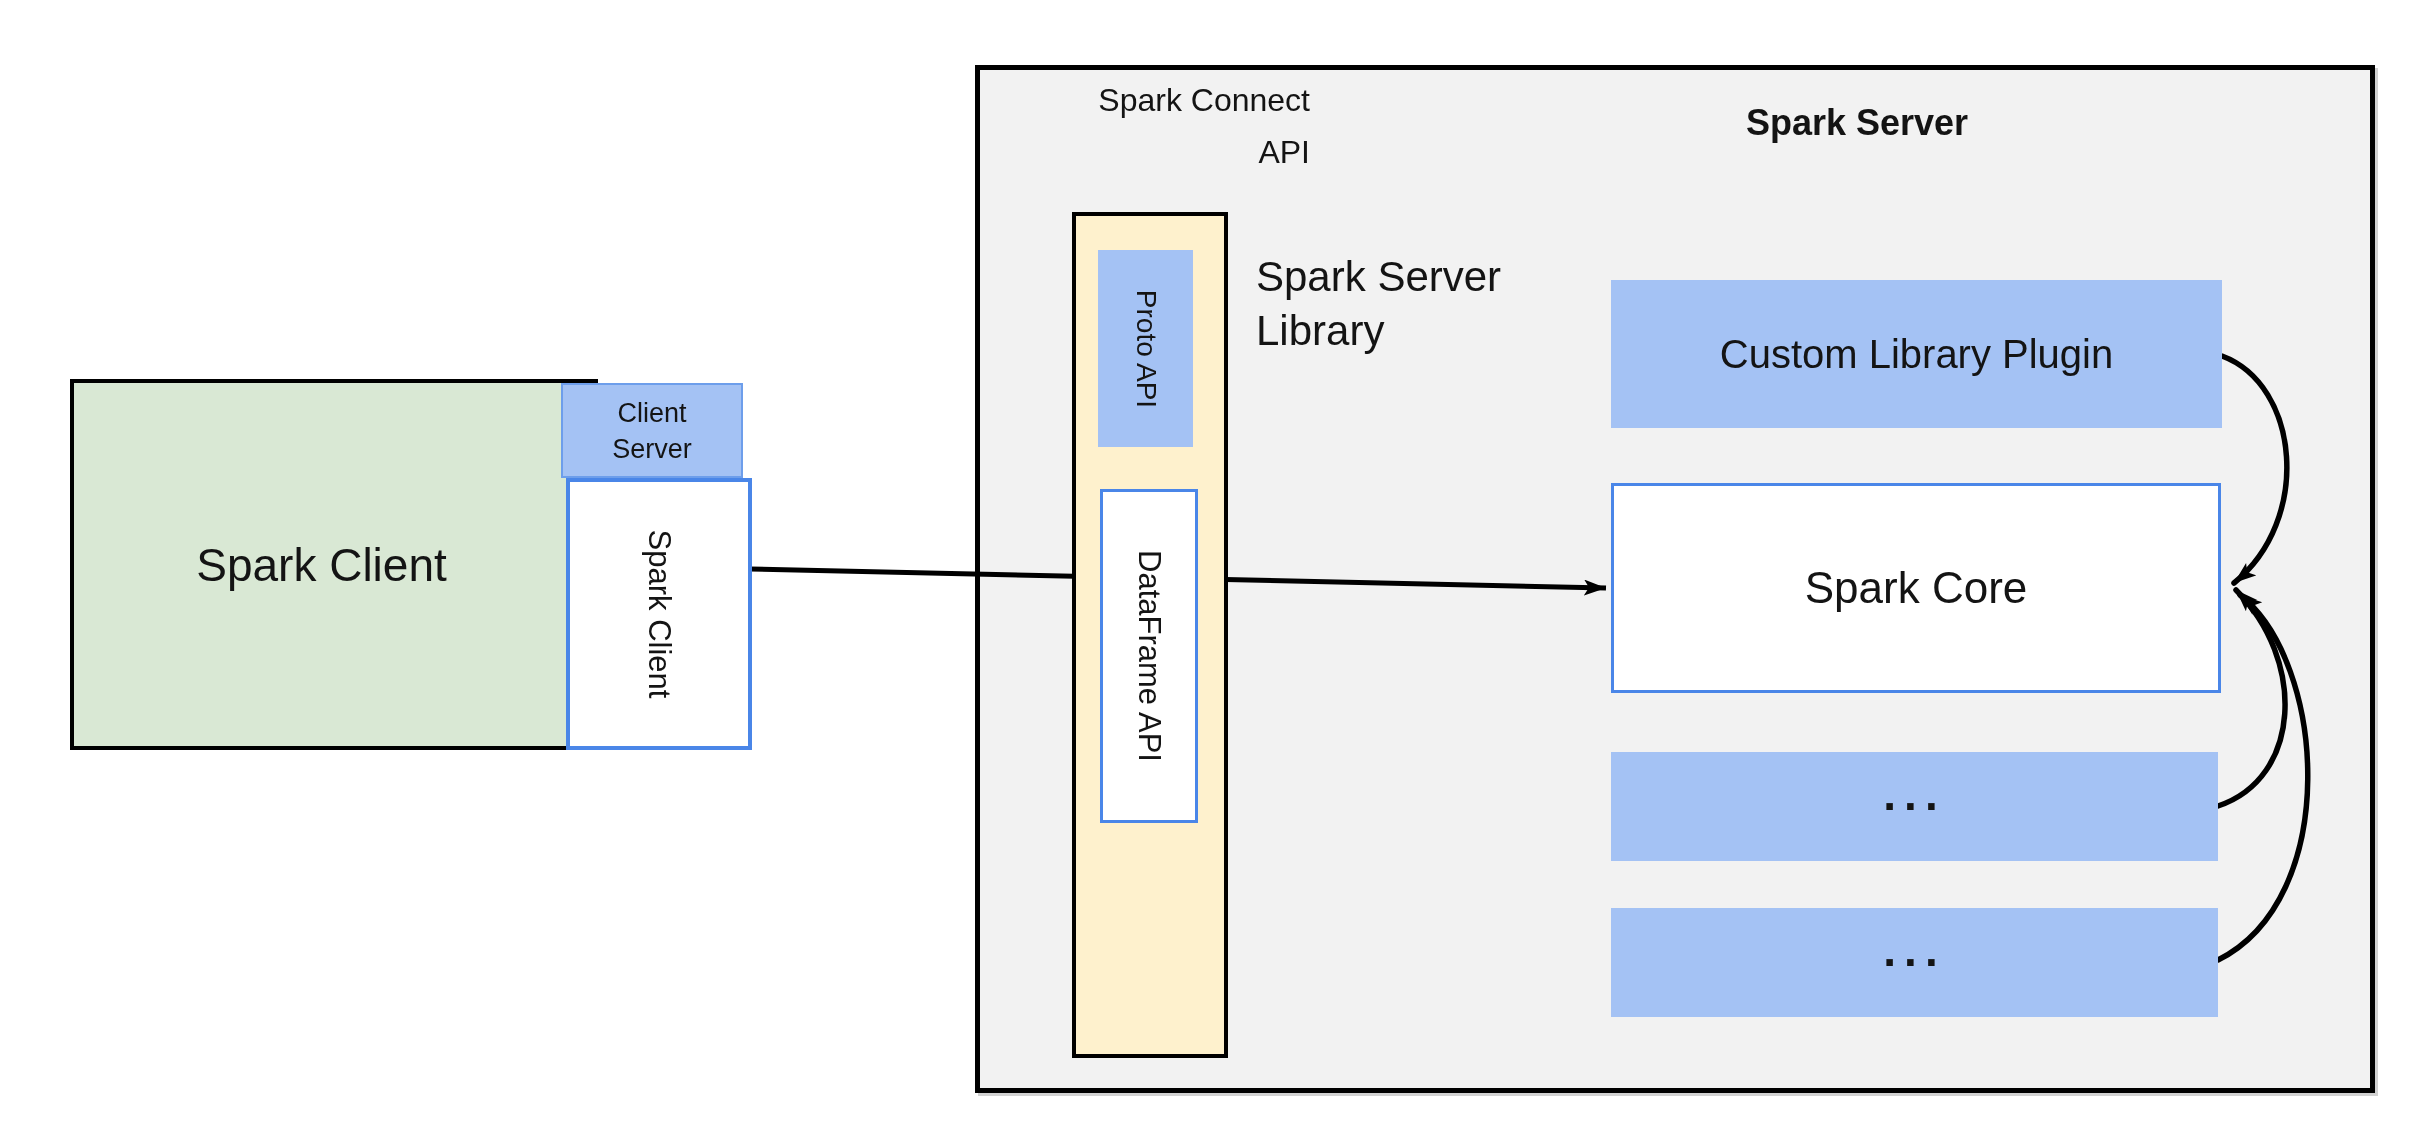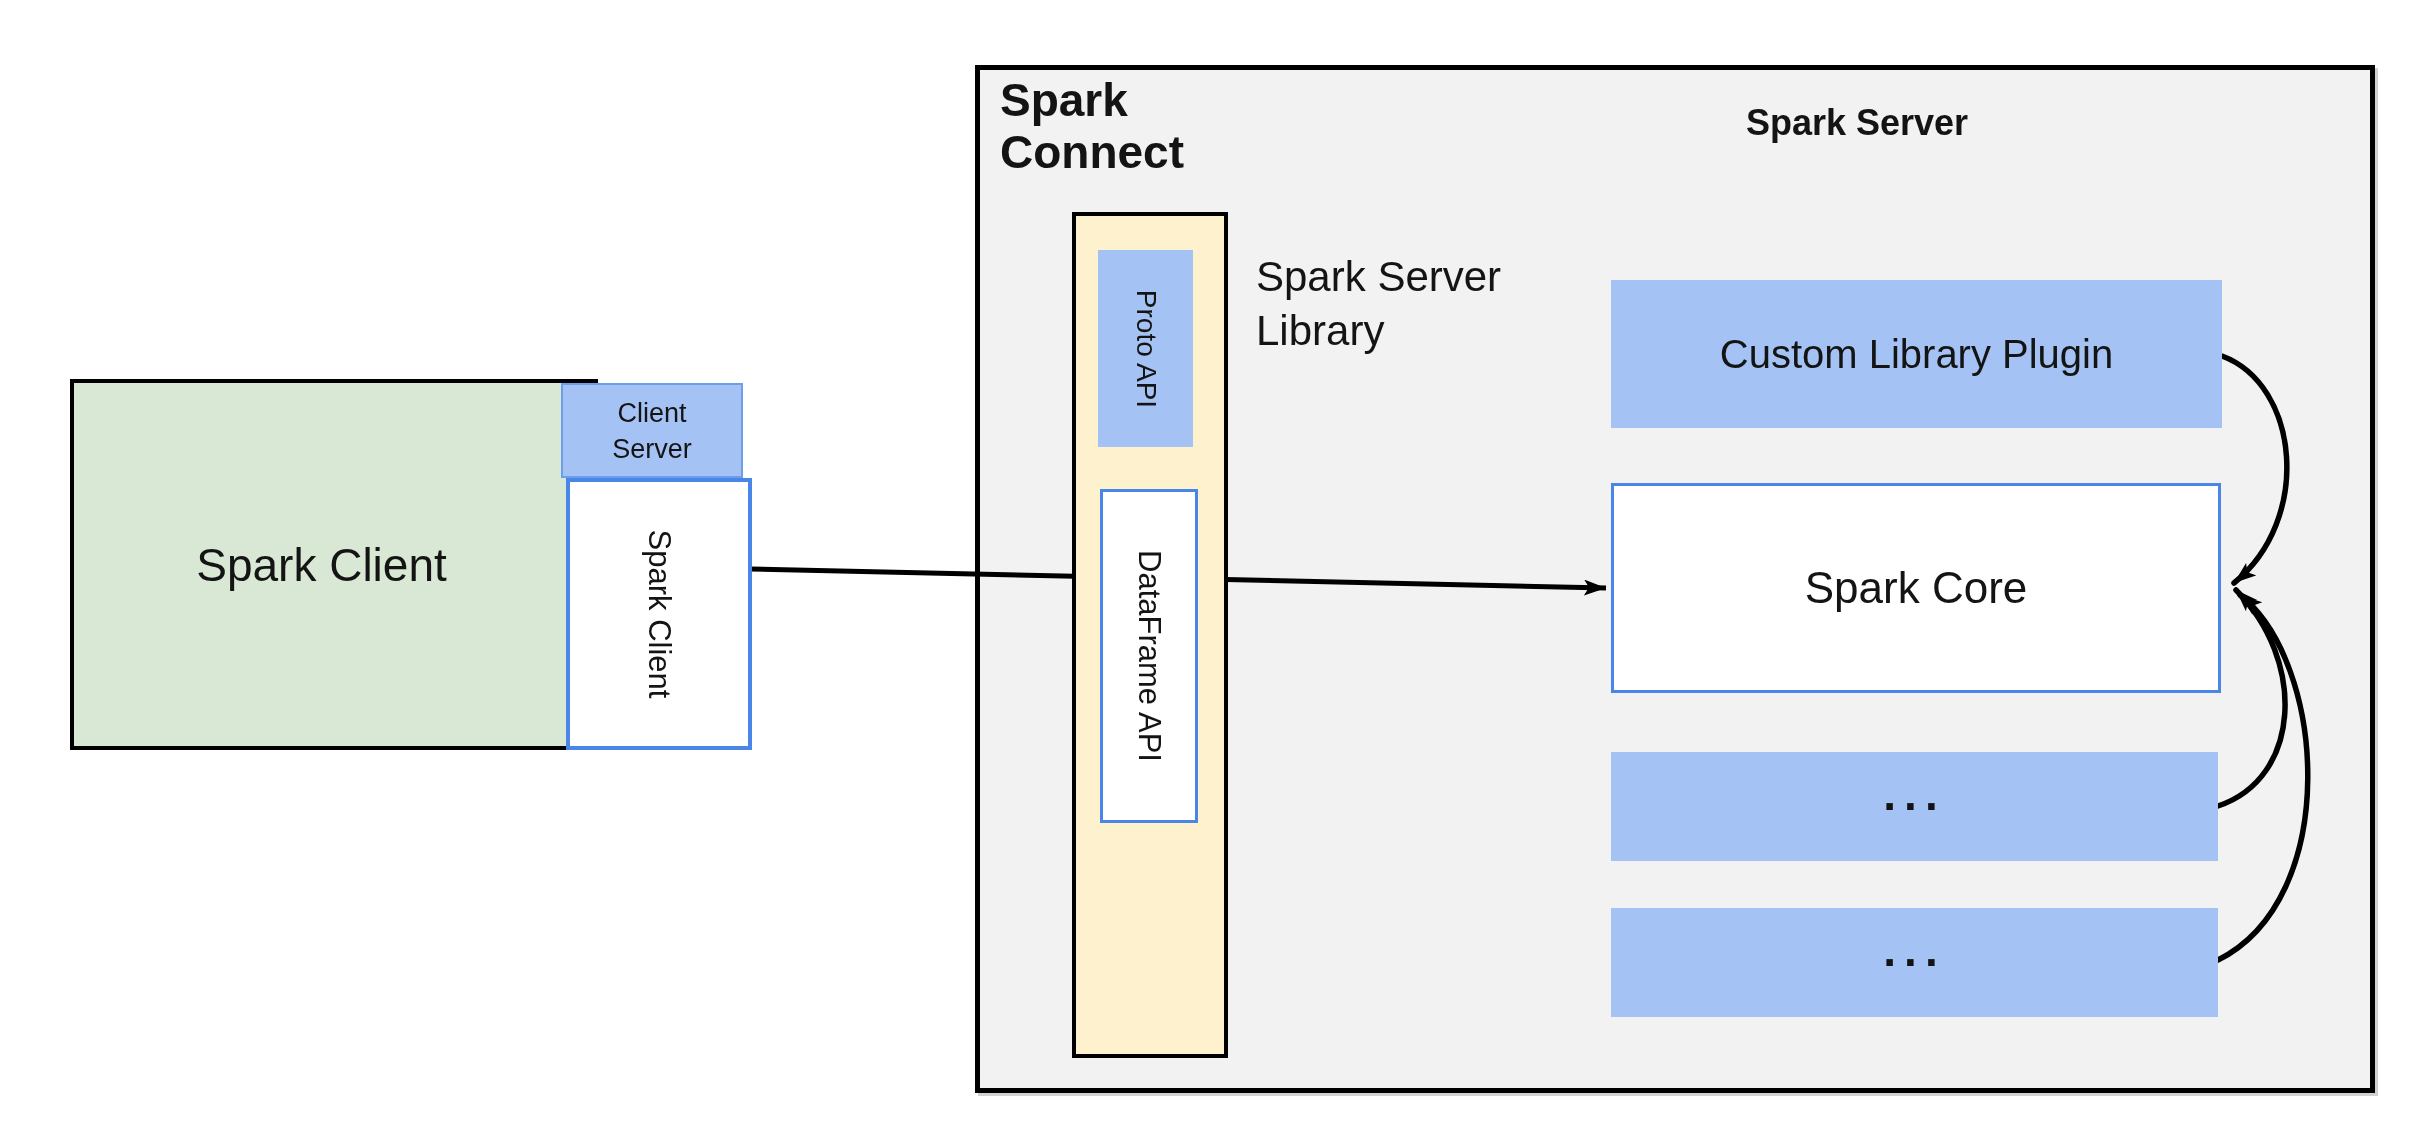--- a/index.html
+++ b/index.html
@@ -36,22 +36,22 @@
   #client-package-box{left:561px;top:383px;width:182px;height:95px;
     background:var(--c-blue);border:2px solid var(--c-blue_border_soft);
     display:flex;align-items:center;justify-content:center;text-align:center;
     font-size:27px;line-height:36px;}
   #spark-client-box{left:566px;top:478px;width:186px;height:272px;
     background:#fff;border:4px solid var(--c-blue_border);}
 
   .vlabel{position:absolute;left:50%;top:50%;transform:translate(-50%,-50%) rotate(90deg);
     white-space:nowrap;}
 
-  #connect-api-title{left:1000px;top:74px;width:310px;text-align:left;
-    font-size:46px;line-height:52px;z-index:3;font-weight:bold;}
+  #connect-api-title{left:1000px;top:74px;width:310px;text-align:right;
+    font-size:32px;line-height:52px;z-index:3;}
   #server-title{left:1657px;top:102px;width:400px;text-align:center;
     font-size:36px;font-weight:bold;z-index:3;}
 
   #connect-pillar{left:1072px;top:212px;width:156px;height:846px;
     background:var(--c-yellow);border:4px solid var(--c-line);}
   #proto-api-box{left:1098px;top:250px;width:95px;height:197px;background:var(--c-blue);
     font-size:28px;}
   #dataframe-api-box{left:1100px;top:489px;width:98px;height:334px;background:#fff;
     border:3px solid var(--c-blue_border);font-size:31px;}
   #spark-client-box .vlabel{font-size:31px;}
@@ -105,20 +105,21 @@
       <span class="line-span">Server</span>
     </div>
   </div>
 
   <div class="abs box" id="spark-client-box">
     <div class="vlabel">Spark Client</div>
   </div>
 
   <div class="abs" id="connect-api-title">
     <span class="line-span">Spark Connect</span>
+    <span class="line-span">API</span>
   </div>
 
   <div class="abs box" id="connect-pillar"></div>
 
   <div class="abs box" id="proto-api-box">
     <div class="vlabel">Proto  API</div>
   </div>
 
   <div class="abs box" id="dataframe-api-box">
     <div class="vlabel">DataFrame API</div>

